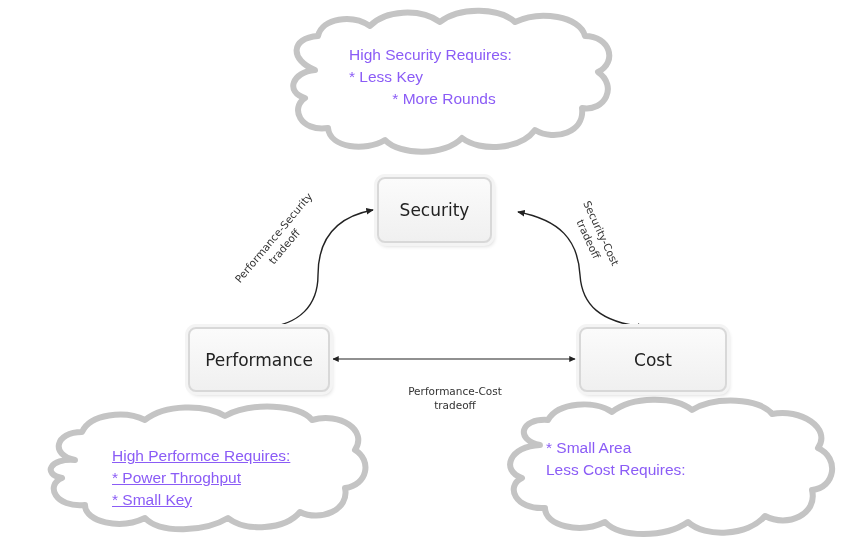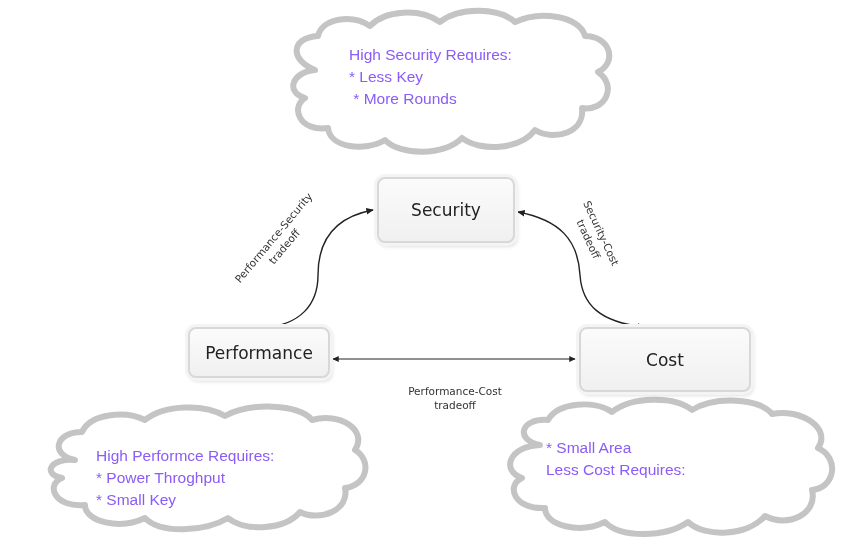--- a/index.html
+++ b/index.html
@@ -28,41 +28,41 @@
   <path d="M540,445 C515,440 520,418 548,420 C558,402 595,400 612,412 C632,396 675,396 692,410 C715,396 760,398 772,414 C800,408 832,428 818,448 C840,458 835,488 812,490 C818,514 788,528 765,516 C748,536 705,538 688,522 C665,538 620,538 605,522 C580,534 545,526 545,508 C515,510 505,486 522,478 C500,470 510,446 540,445 Z" fill="#ffffff" stroke="#c4c4c4" stroke-width="6" stroke-linejoin="round"></path>
 
   <path d="M373,210 C330,218 318,245 318,275 C318,305 300,325 263,328" fill="none" stroke="#222" stroke-width="1.4" marker-start="url(#arr)" marker-end="url(#arr)"></path>
   <path d="M518,212 C560,220 578,240 580,275 C582,305 600,322 644,327" fill="none" stroke="#222" stroke-width="1.4" marker-start="url(#arr)" marker-end="url(#arr)"></path>
   <path d="M333,359 L575,359" fill="none" stroke="#222" stroke-width="1.2" marker-start="url(#arr)" marker-end="url(#arr)"></path>
 </svg>
 
 <div class="cloud-text" style="left:349px; top:44px;">
   <div>High Security Requires:</div>
   <div>* Less Key</div>
-  <div style="white-space:pre;"> * More Rounds</div>
+  <div style="white-space:pre;margin-left:39px;"> * More Rounds</div>
 </div>
 
-<div class="cloud-text" style="left:96px; top:445px;">
+<div class="cloud-text" style="left:112px; top:445px;text-decoration:underline;">
   <div>High Performce Requires:</div>
   <div>* Power Throghput</div>
   <div>* Small Key</div>
 </div>
 
 <div class="cloud-text" style="left:546px; top:437px;">
   <div>* Small Area</div>
   <div>Less Cost Requires:</div>
 </div>
 
-<div class="box" style="left:377px; top:177px; width:138px; height:66px;">
+<div class="box" style="left:377px; top:177px; width:115px; height:66px;">
   <span>Security</span>
 </div>
-<div class="box" style="left:188px; top:327px; width:142px; height:51px;">
+<div class="box" style="left:188px; top:327px; width:142px; height:65px;">
   <span>Performance</span>
 </div>
-<div class="box" style="left:579px; top:327px; width:172px; height:65px;">
+<div class="box" style="left:579px; top:327px; width:148px; height:65px;">
   <span>Cost</span>
 </div>
 
 <div class="edge-label" style="left:222px; top:228px; transform: rotate(-50deg); transform-origin: center;">
   <div>Performance-Security</div>
   <div>tradeoff</div>
 </div>
 
 <div class="edge-label" style="left:560px; top:222px; transform: rotate(65deg); transform-origin: center;">
   <div>Security-Cost</div>

